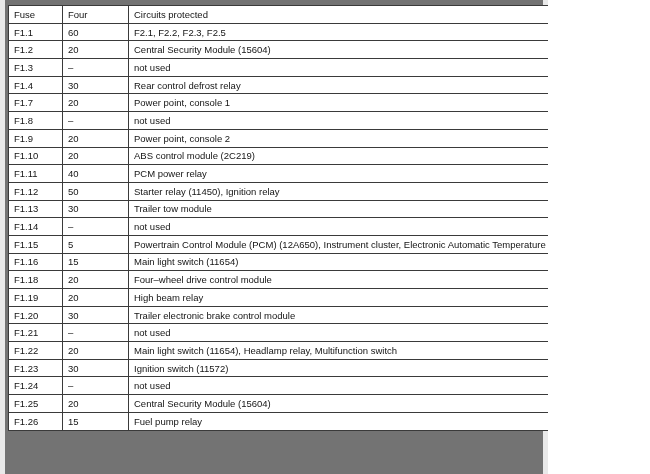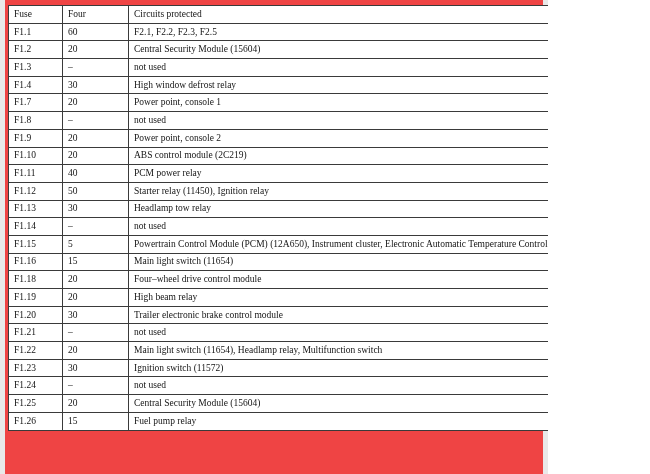--- a/index.html
+++ b/index.html
@@ -4,23 +4,23 @@
 <style>
   html, body {
     margin: 0;
     padding: 0;
     background: #ffffff;
   }
   .page {
     position: relative;
     width: 548px;
     height: 474px;
-    background: #ef4444;
+    background: #737373;
     overflow: hidden;
-    font-family: Liberation Serif, serif;
+    font-family: Liberation Sans, sans-serif;
     color: #1a1a1a;
     box-sizing: border-box;
   }
   
   .scan-edge-left, .scan-edge-right {
     position: absolute;
     top: 0;
     width: 5px;
     height: 100%;
     background: #e9e9e9;
@@ -88,21 +88,21 @@
           <td>Central Security Module (15604)</td>
         </tr>
         <tr>
           <td>F1.3</td>
           <td>–</td>
           <td>not used</td>
         </tr>
         <tr>
           <td>F1.4</td>
           <td>30</td>
-          <td>High window defrost relay</td>
+          <td>Rear control defrost relay</td>
         </tr>
         <tr>
           <td>F1.7</td>
           <td>20</td>
           <td>Power point, console 1</td>
         </tr>
         <tr>
           <td>F1.8</td>
           <td>–</td>
           <td>not used</td>
@@ -123,21 +123,21 @@
           <td>PCM power relay</td>
         </tr>
         <tr>
           <td>F1.12</td>
           <td>50</td>
           <td>Starter relay (11450), Ignition relay</td>
         </tr>
         <tr>
           <td>F1.13</td>
           <td>30</td>
-          <td>Headlamp tow relay</td>
+          <td>Trailer tow module</td>
         </tr>
         <tr>
           <td>F1.14</td>
           <td>–</td>
           <td>not used</td>
         </tr>
         <tr>
           <td>F1.15</td>
           <td>5</td>
           <td>Powertrain Control Module (PCM) (12A650), Instrument cluster, Electronic Automatic Temperature Control (EATC) module (19980)</td>

